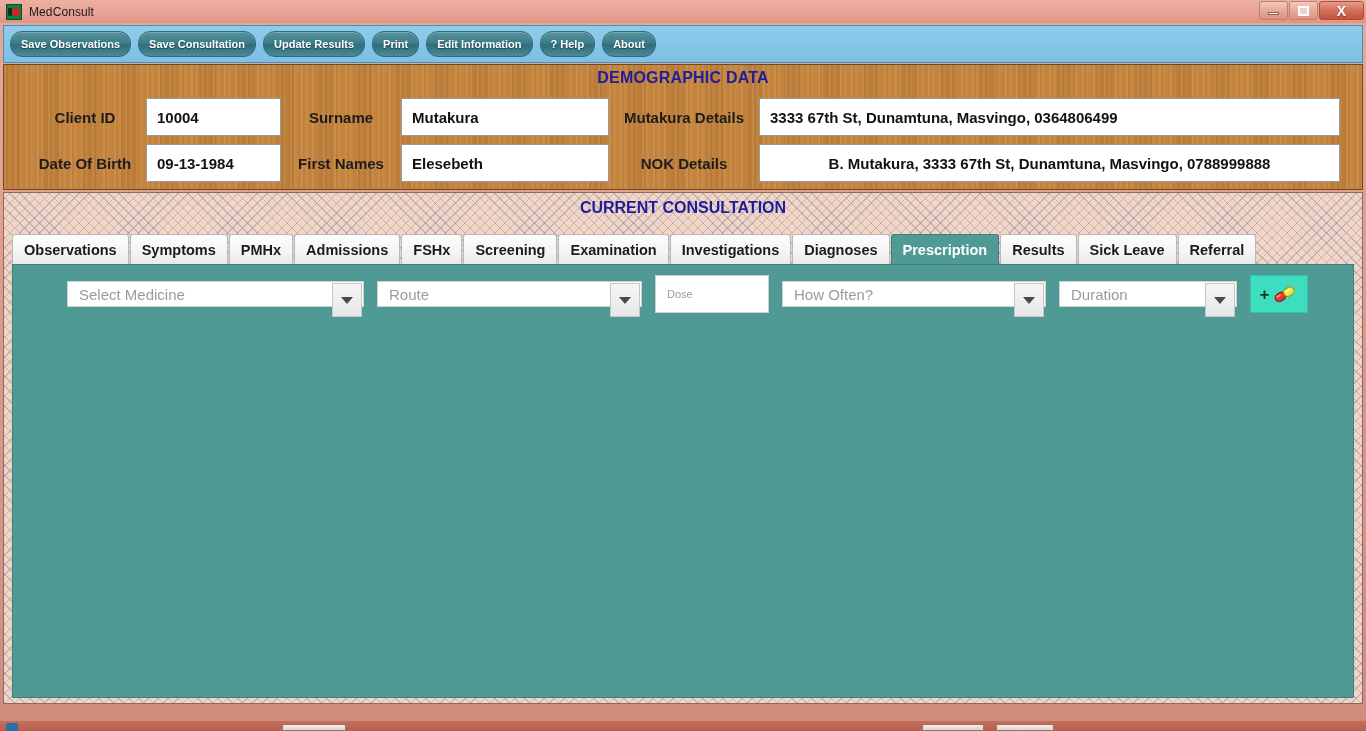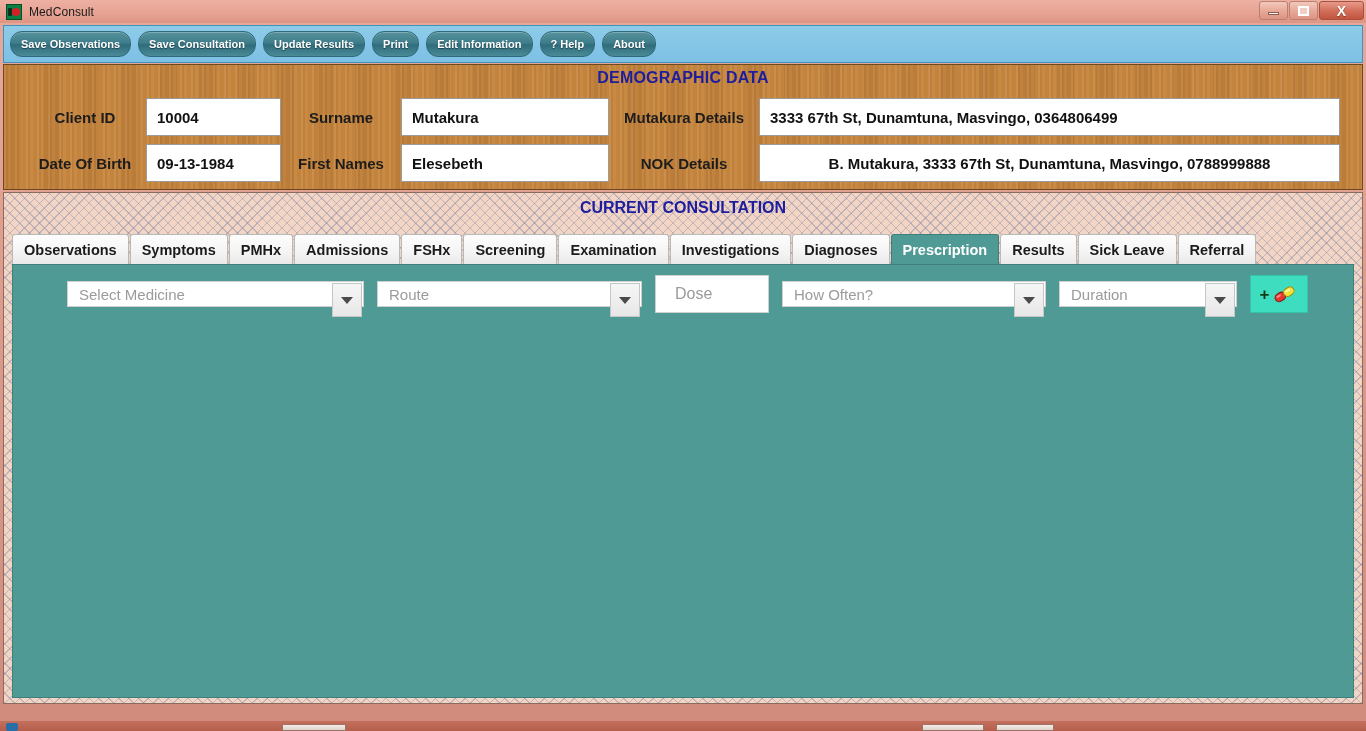--- a/index.html
+++ b/index.html
@@ -304,23 +304,23 @@
   .textbox {
     height: 38px;
     background: #ffffff;
     border: 1px solid #cfcfcf;
     box-sizing: border-box;
     display: flex;
     align-items: center;
     margin-right: 13px;
   }
   .textbox .ph {
-    padding-left: 19px;
+    padding-left: 11px;
     color: #9b9b9b;
-    font-size: 16px;
+    font-size: 11px;
   }
   #rx-add {
     width: 58px; height: 38px;
     background: #3fddc0;
     border: 1px solid #34c4aa;
     box-sizing: border-box;
     display: flex;
     align-items: center;
     justify-content: center;
     gap: 3px;

